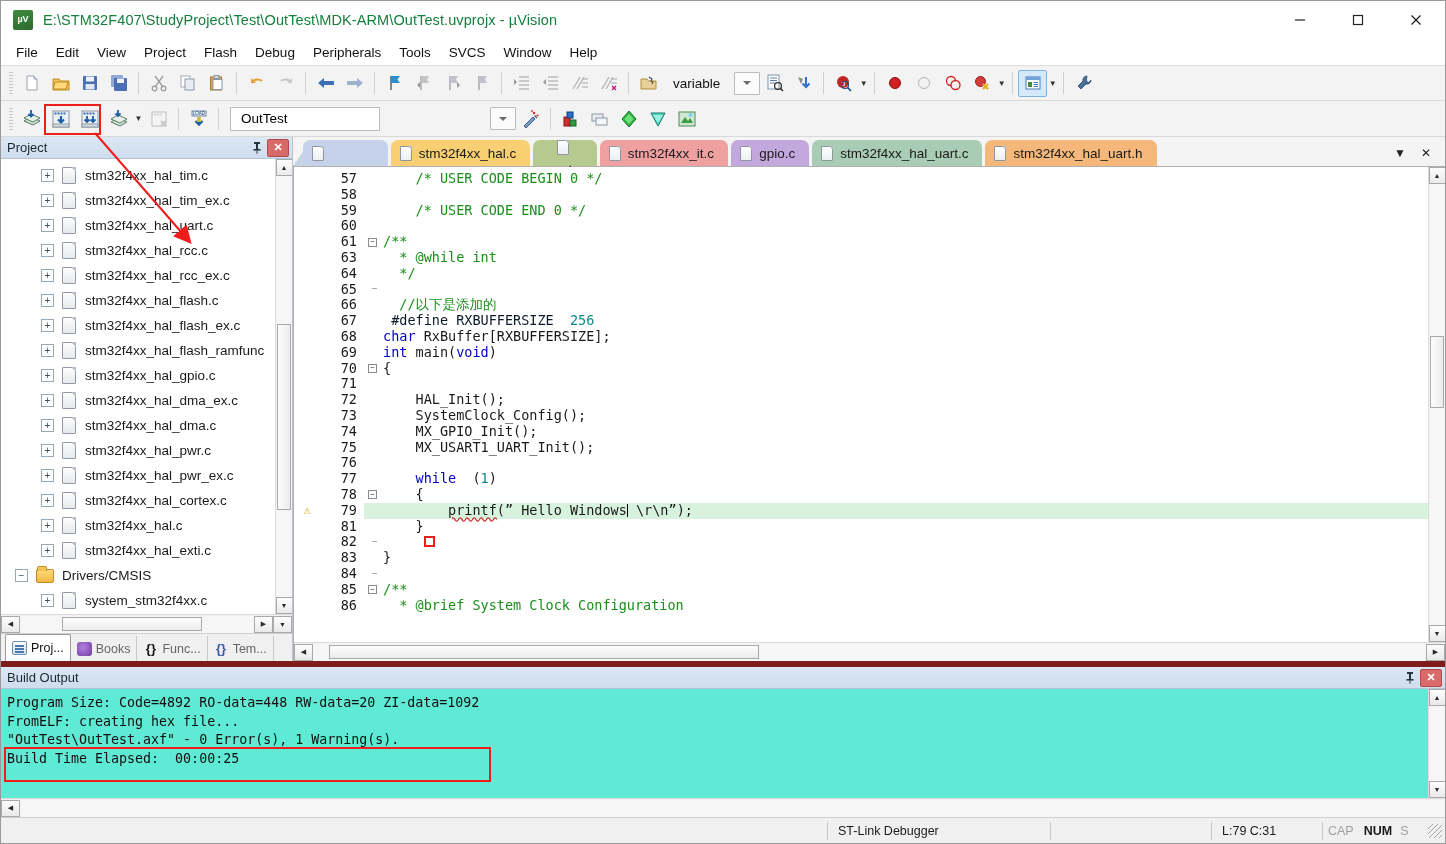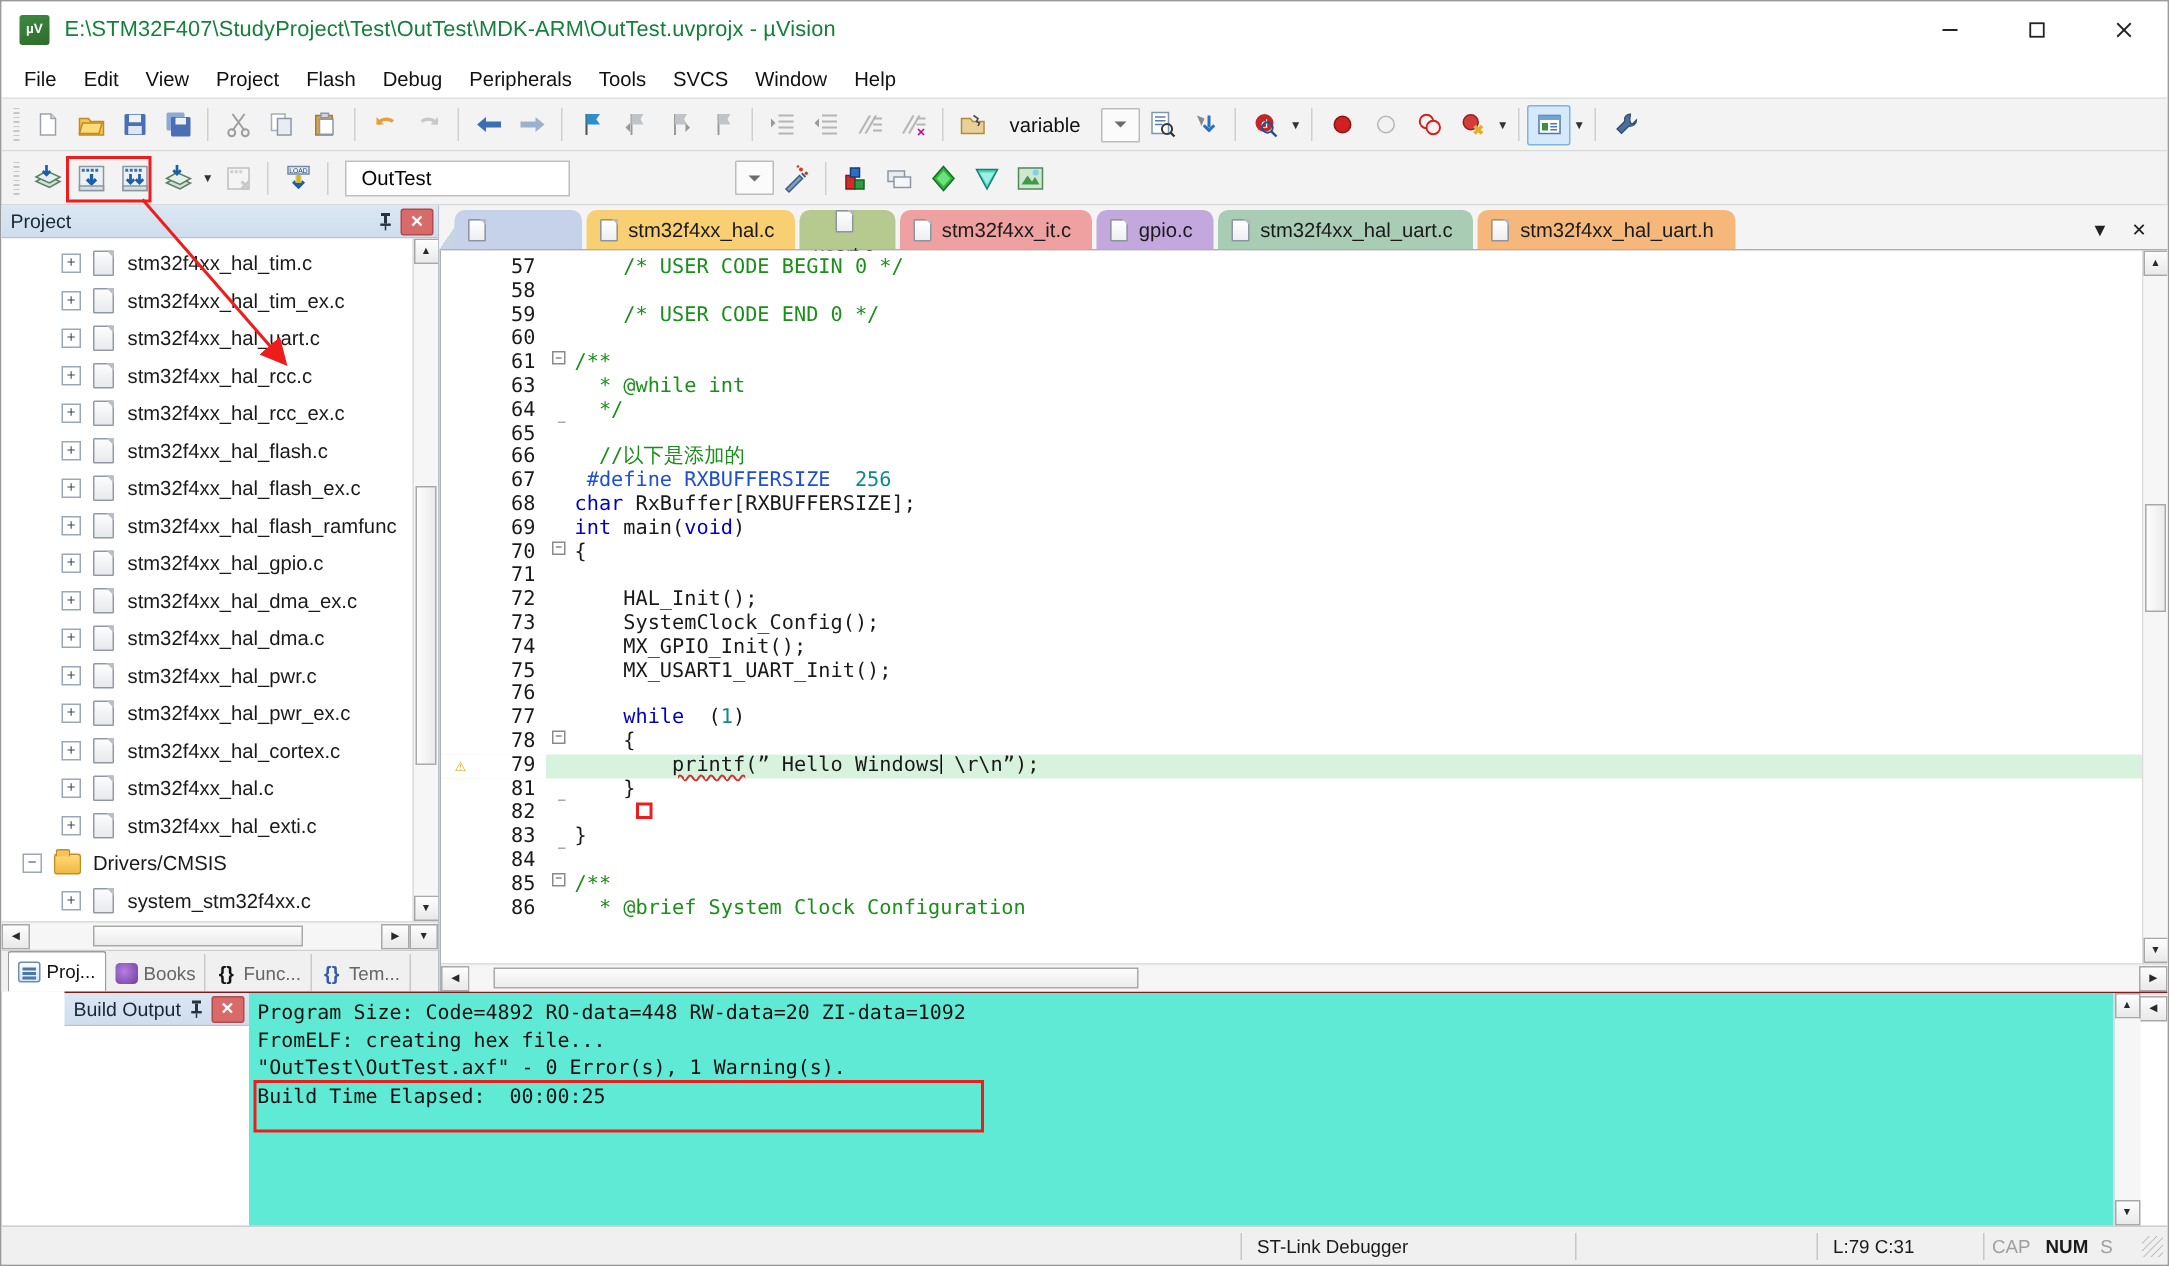--- a/index.html
+++ b/index.html
@@ -273,21 +273,21 @@
   .code-body { flex:1; display:flex; flex-direction:column; min-width:0; }
   .code-scroll-row { flex:1; display:flex; min-height:0; overflow:hidden; }
   .code-pane {
     flex:1; min-width:0; overflow:hidden; position:relative;
     background:#fff;
     font-family: "DejaVu Sans Mono", monospace;
     font-size: 13.5px;
     line-height: 15.8px;
     padding-top: 4px;
   }
-  .cline { display:flex; height: 15.8px; align-items:flex-start; white-space:pre; }
+  .cline { display:flex; height: 15.8px; align-items:center; white-space:pre; }
   .cline.hl { background:#d8f3dd; }
   .gutter-warn {
     width: 26px; flex:none; display:flex; align-items:center; justify-content:center;
     background:#fff; color:#d8a100; font-size:12px;
   }
   .lnum {
     width: 44px; flex:none; text-align:right; padding-right: 7px;
     color:#1a1a1a; background:#fff;
   }
   .fold {
@@ -298,42 +298,42 @@
     width: 9px; height:9px; border:1px solid #8a8a8a; background:#fff;
     display:flex;align-items:center;justify-content:center;
     font-size:8px; line-height:1; color:#333; font-family:"Liberation Sans",sans-serif;
   }
   .fold-v { position:absolute; left:8px; top:0; bottom:0; width:1px; background:#a9a9a9; }
   .fold-end { position:absolute; left:8px; top:0; height:50%; width:1px; background:#a9a9a9; }
   .fold-end:after { content:""; position:absolute; left:0; bottom:0; width:5px; height:1px; background:#a9a9a9; }
   .ctext { flex:1; padding-left: 2px; }
   .cm { color:#1a8f1a; }          
   .kw { color:#0000c8; }          
-  .pp { color:#1d4ed8; }          
+  .pp { color:#0f172a; }          
   .num { color:#0f8a8a; }
   .pl { color:#1a1a1a; }
   .caret-bar {
     display:inline-block; width:1px; height:13px; background:#000;
     vertical-align:-2px;
   }
   .squiggle {
     text-decoration: underline wavy #d03030;
     text-underline-offset: 2px;
   }
   .red-sq {
     display:inline-block; width:11px; height:11px;
     border: 2.5px solid #ef1c1c; vertical-align:-1px;
   }
   .code-hsb { height: 19px; min-height:19px; display:flex; align-items:center; background:#f2f2f2; border-top:1px solid #dcdcdc;}
   .code-hsb .sb-arrow{ width:19px;height:17px; }
 
   
   .build-panel {
-    height: 156px; min-height:156px; display:flex; flex-direction:row;
-    background:#fff; border-top:1px solid #7f1d1d;margin-left:42px;
+    height: 156px; min-height:156px; display:flex; flex-direction:column;
+    background:#fff; border-top:6px solid #7f1d1d;
   }
   .build-body {
     flex:1; display:flex; min-height:0; background:#5eead4; position:relative;
   }
   .build-text {
     flex:1; padding: 5px 6px 0 6px;
     font-family:"DejaVu Sans Mono", monospace; font-size:13.3px; line-height:18.6px;
     color:#111; white-space:pre; overflow:hidden; position:relative;
   }
   .bo-redbox {

